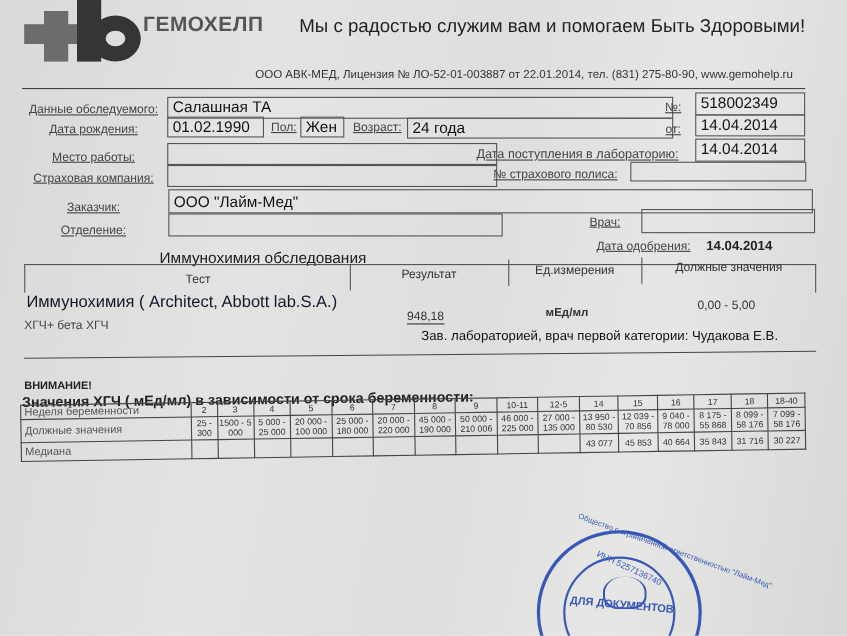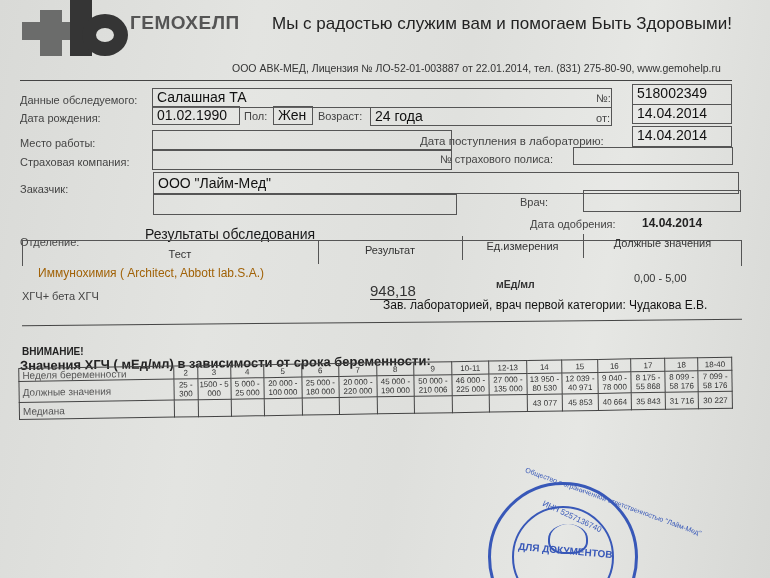--- a/index.html
+++ b/index.html
@@ -11,21 +11,21 @@
   .abs { position:absolute; }
   
   .logo-plus-v { left:40px; top:10px; width:22px; height:46px; background:#6b6c6b; }
   .logo-plus-h { left:22px; top:22px; width:58px; height:18px; background:#6b6c6b; }
   .logo-bar { left:70px; top:0px; width:22px; height:56px; background:#353535; }
   .logo-bowl { left:82px; top:14px; width:46px; height:42px; border:14px solid #353535; border-radius:50%; box-sizing:border-box; border-left-width:14px; }
   .brand { left:130px; top:12px; font-size:19px; font-weight:bold; color:#555; letter-spacing:0.5px;text-align:center; }
   .slogan { left:272px; top:14px; font-size:17px; color:#222; }
   .license { left:232px; top:62px; font-size:10.5px; color:#333; }
   .hr { height:1px; background:#444; }
-  .lbl { font-size:11px; color:#444; text-align:left; }
+  .lbl { font-size:11px; color:#444; text-align:center;text-decoration:underline; }
   .box { border:1px solid #555; box-sizing:border-box; font-size:13px; color:#111; padding:0 4px; line-height:17px; background:rgba(255,255,255,0.08); }
   .boxb { border:1px solid #555; box-sizing:border-box; }
   .section-title { font-size:14px; color:#1a1a1a; }
   .th { font-size:11px; color:#333; text-align:center; }
   table.hcg { border-collapse:collapse; font-size:8px; color:#333; }
   table.hcg td { border:1px solid #444; text-align:center; padding:0 1px; line-height:9px; height:12px; }
   table.hcg td.rl { text-align:left; font-size:10px; color:#555; width:150px; padding-left:3px; }
   .stamp { left:488px; top:482px; width:150px; height:150px; border:3px solid #3858b8; border-radius:50%; box-sizing:border-box; }
   .stamp-inner { left:512px; top:506px; width:102px; height:102px; border:2px solid #3858b8; border-radius:50%; box-sizing:border-box; }
   .stamp-text { color:#3858b8; font-weight:bold; font-size:10px; }
@@ -62,41 +62,41 @@
 <div class="abs lbl" style="left:20px;top:156px;width:130px;">Страховая компания:</div>
 <div class="abs boxb" style="left:152px;top:150px;width:300px;height:20px;"></div>
 
 <div class="abs lbl" style="left:420px;top:135px;width:210px;font-size:11.5px;">Дата поступления в лабораторию:</div>
 <div class="abs box" style="left:632px;top:126px;width:100px;height:21px;font-size:14px;">14.04.2014</div>
 <div class="abs lbl" style="left:440px;top:153px;width:130px;">№ страхового полиса:</div>
 <div class="abs boxb" style="left:573px;top:147px;width:160px;height:18px;"></div>
 
 <div class="abs lbl" style="left:20px;top:183px;width:130px;">Заказчик:</div>
 <div class="abs box" style="left:153px;top:172px;width:586px;height:22px;font-size:14px;line-height:20px;">ООО "Лайм-Мед"</div>
-<div class="abs lbl" style="left:20px;top:204px;width:130px;margin-top:32px;">Отделение:</div>
+<div class="abs lbl" style="left:20px;top:204px;width:130px;">Отделение:</div>
 <div class="abs boxb" style="left:153px;top:194px;width:304px;height:21px;"></div>
 <div class="abs lbl" style="left:520px;top:196px;width:60px;">Врач:</div>
 <div class="abs boxb" style="left:583px;top:190px;width:158px;height:22px;"></div>
 
 <div class="abs lbl" style="left:530px;top:218px;width:110px;">Дата одобрения:</div>
 <div class="abs" style="left:642px;top:216px;font-size:12px;font-weight:bold;color:#222;">14.04.2014</div>
-<div class="abs section-title" style="left:145px;top:226px;">Результаты обследования</div>
+<div class="abs section-title" style="left:145px;top:226px;">Иммунохимия обследования</div>
 
 <div class="abs boxb" style="left:22px;top:240px;width:720px;height:26px;border-bottom:none;"></div>
 <div class="abs" style="left:318px;top:240px;width:1px;height:24px;background:#555;"></div>
 <div class="abs" style="left:462px;top:236px;width:1px;height:24px;background:#555;"></div>
 <div class="abs" style="left:583px;top:234px;width:1px;height:24px;background:#555;"></div>
 <div class="abs th" style="left:120px;top:248px;width:120px;">Тест</div>
 <div class="abs th" style="left:330px;top:244px;width:120px;">Результат</div>
 <div class="abs th" style="left:465px;top:240px;width:115px;">Ед.измерения</div>
 <div class="abs th" style="left:590px;top:237px;width:145px;">Должные значения</div>
 
-<div class="abs" style="left:38px;top:266px;font-size:12px;color:#a16207;">Иммунохимия ( Architect, Abbott lab.S.A.)</div>
+<div class="abs" style="left:24px;top:266px;font-size:15px;color:#0f172a;">Иммунохимия ( Architect, Abbott lab.S.A.)</div>
 <div class="abs" style="left:22px;top:290px;font-size:11px;color:#444;">ХГЧ+ бета ХГЧ</div>
-<div class="abs" style="left:370px;top:282px;font-size:15px;color:#333;border-bottom:1px solid #333;">948,18</div>
+<div class="abs" style="left:370px;top:282px;font-size:11px;color:#333;border-bottom:1px solid #333;">948,18</div>
 <div class="abs" style="left:496px;top:278px;font-size:10.5px;color:#333;font-weight:bold;">мЕд/мл</div>
 <div class="abs" style="left:634px;top:272px;font-size:11px;color:#333;">0,00 - 5,00</div>
 <div class="abs" style="left:383px;top:298px;font-size:12px;color:#111;">Зав. лабораторией, врач первой категории: Чудакова Е.В.</div>
 <div class="abs hr" style="left:22px;top:322px;width:720px;transform:rotate(-0.5deg);"></div>
 
 <div class="abs" style="left:22px;top:346px;font-size:10px;font-weight:bold;color:#222;">ВНИМАНИЕ!</div>
 <div class="abs" style="left:20px;top:358px;font-size:13px;font-weight:bold;color:#222;transform:rotate(-0.7deg);transform-origin:left;">Значения ХГЧ ( мЕд/мл) в зависимости от срока беременности:</div>
 
 <table class="hcg abs" style="left:18px;top:354px;width:714px;transform:rotate(-0.9deg);transform-origin:left top;">
   <tbody>
@@ -108,42 +108,42 @@
     <td class="rl">Неделя беременности</td>
     <td>2</td>
     <td>3</td>
     <td>4</td>
     <td>5</td>
     <td>6</td>
     <td>7</td>
     <td>8</td>
     <td>9</td>
     <td>10-11</td>
-    <td>12-13</td>
+    <td>12-5</td>
     <td>14</td>
     <td>15</td>
     <td>16</td>
     <td>17</td>
     <td>18</td>
     <td>18-40</td>
   </tr>
   <tr>
     <td class="rl">Должные значения</td>
     <td style="height:20px;">25 - 300</td>
     <td>1500 - 5 000</td>
     <td>5 000 - 25 000</td>
     <td>20 000 - 100 000</td>
     <td>25 000 - 180 000</td>
     <td>20 000 - 220 000</td>
     <td>45 000 - 190 000</td>
     <td>50 000 - 210 006</td>
     <td>46 000 - 225 000</td>
     <td>27 000 - 135 000</td>
     <td>13 950 - 80 530</td>
-    <td>12 039 - 40 971</td>
+    <td>12 039 - 70 856</td>
     <td>9 040 - 78 000</td>
     <td>8 175 - 55 868</td>
     <td>8 099 - 58 176</td>
     <td>7 099 - 58 176</td>
   </tr>
   <tr>
     <td class="rl" style="height:16px;">Медиана</td>
     <td></td>
     <td></td>
     <td></td>

